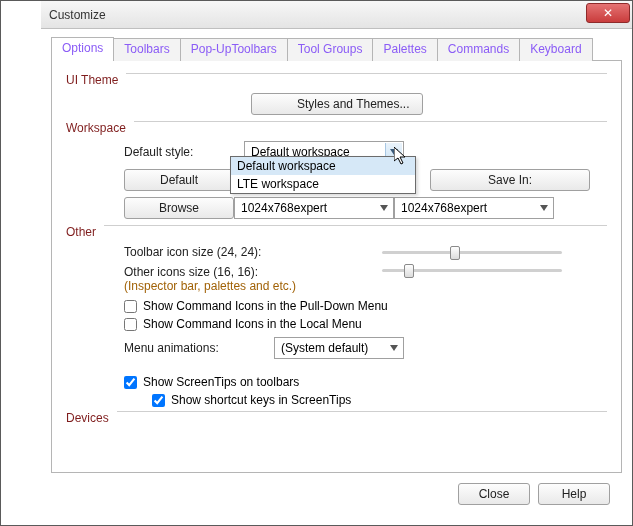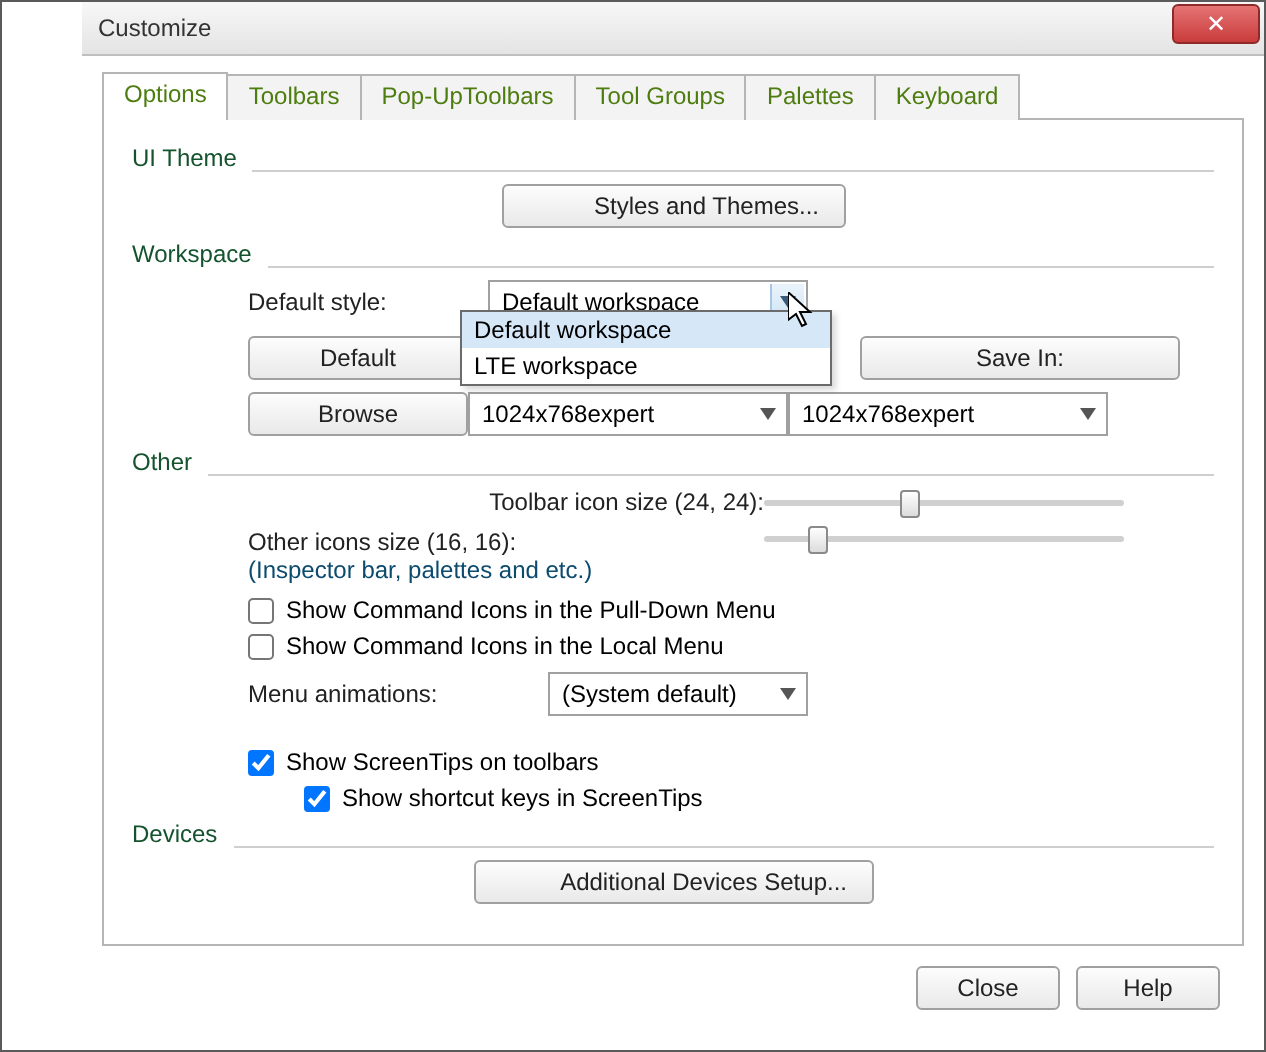--- a/index.html
+++ b/index.html
@@ -3,24 +3,24 @@
 <meta charset="utf-8">
 <style>
   * { box-sizing: border-box; font-family: "Segoe UI", Tahoma, sans-serif; font-size: 12px; }
   body { margin: 0; padding: 0; width: 633px; height: 526px; background: #fff; overflow: hidden; }
   .window { width: 633px; height: 526px; border: 1px solid #5a5a5a; background: #fff; display: flex; flex-direction: column; padding-left: 40px; }
   .titlebar { height: 28px; background: linear-gradient(#f7f7f7,#e4e4e4); border-bottom: 1px solid #bfbfbf; display: flex; align-items: center; padding: 0 2px 0 8px; }
   .titlebar .title { flex: 1; color: #333; }
   .close-btn { width: 44px; height: 20px; background: linear-gradient(#e57373,#c93c3c); border: 1px solid #8e2a2a; border-radius: 3px; display: flex; align-items: center; justify-content: center; color: #fff; font-size: 13px; line-height: 1; cursor: default; margin-top:-4px;}
   .client { flex: 1; padding: 8px 10px 10px 10px; display: flex; flex-direction: column; }
   .tabs { display: flex; border-bottom: 1px solid #b5b5b5; height: 24px; position: relative; }
-  .tab { padding: 3px 10px; border: 1px solid #b5b5b5; border-bottom: none; margin-right: -1px; background: #f3f3f3; color: #4d7c0f; position: relative; top: 1px; height: 23px; cursor: default;}
+  .tab { padding: 3px 10px; border: 1px solid #b5b5b5; border-bottom: none; margin-right: -1px; background: #f3f3f3; color: #8b5cf6; position: relative; top: 1px; height: 23px; cursor: default;}
   .tab.active { background: #fff; height: 24px; top: 0; border-top: 1px solid #b5b5b5; z-index: 2;}
   .tabpanel { border: 1px solid #b5b5b5; border-top: none; flex: 1; padding: 8px 14px 14px 14px; background: #fff; position: relative; }
-  .section-label { color: #14532d; font-size: 12px; display: flex; align-items: flex-end; margin: 4px 0 6px 0; }
+  .section-label { color: #7f1d1d; font-size: 12px; display: flex; align-items: flex-start; margin: 4px 0 6px 0; }
   .section-label .line { flex: 1; height: 1px; background: #cfcfcf; margin-left: 8px; }
   .btn { background: linear-gradient(#fdfdfd,#e9e9e9); border: 1px solid #a0a0a0; border-radius: 3px; padding: 3px 12px; min-width: 72px; text-align: center; color: #222; cursor: default; height: 22px; line-height: 14px;}
   .btn.wide { min-width: 172px; text-align: right; }
   .select { border: 1px solid #a0a0a0; background: #fff; height: 22px; display: flex; align-items: center; padding: 0 4px 0 6px; position: relative; }
   .select .arrow { width: 17px; height: 18px; background: linear-gradient(#eaf3fb,#cfe5f6); border-left: 1px solid #a8c7e3; display:flex; align-items:center; justify-content:center; position:absolute; right:1px; top:1px;}
   .select .arrow svg { width:8px; height:6px; }
   .row { display: flex; align-items: center; margin: 6px 0; }
   .label { color: #222; }
   .chk { display: flex; align-items: center; margin: 4px 0 4px 0; }
   .chk input { margin: 0 6px 0 0; width:13px; height:13px; }
@@ -45,20 +45,21 @@
   </div>
 
   <div class="client">
 
     <div class="tabs">
       <div class="tab active"><span>Options</span></div>
       <div class="tab"><span>Toolbars</span></div>
       <div class="tab"><span>Pop-UpToolbars</span></div>
       <div class="tab"><span>Tool Groups</span></div>
       <div class="tab"><span>Palettes</span></div>
+      <div class="tab"><span>Commands</span></div>
       <div class="tab"><span>Keyboard</span></div>
     </div>
 
     <div class="tabpanel">
 
       <div class="section-label">
         <span>UI Theme</span>
           <span class="line"></span>
       </div>
       <div class="row" style="justify-content:center;">
@@ -121,32 +122,32 @@
       </div>
 
       <div class="section-label">
         <span>Other</span>
           <span class="line"></span>
       </div>
 
       <div style="padding-left:58px;">
 
         <div class="row">
-          <span class="label" style="width:258px;text-align:right;">Toolbar icon size (24, 24):</span>
+          <span class="label" style="width:258px;">Toolbar icon size (24, 24):</span>
           <div style="width:180px; display:flex; align-items:center;">
             <div class="slider-track">
                 <div class="slider-thumb" style="left:38%;"></div>
               </div>
           </div>
         </div>
 
         <div class="row" style="align-items:flex-start;">
           <div style="width:258px;">
             <span class="label">Other icons size (16, 16):</span><br>
-            <span class="label" style="color:#0c4a6e;">(Inspector bar, palettes and etc.)</span>
+            <span class="label" style="color:#a16207;">(Inspector bar, palettes and etc.)</span>
           </div>
           <div style="width:180px; display:flex; align-items:center; margin-top:4px;">
             <div class="slider-track">
                 <div class="slider-thumb" style="left:12%;"></div>
               </div>
           </div>
         </div>
 
         <div class="chk">
           <input type="checkbox" style="">
@@ -178,23 +179,20 @@
         <div class="chk" style="margin-left:28px;">
           <input type="checkbox" checked="" style="">
           <span>Show shortcut keys in ScreenTips</span>
         </div>
       </div>
 
       <div class="section-label">
         <span>Devices</span>
           <span class="line"></span>
       </div>
-      <div class="row" style="justify-content:center;">
-        <button class="btn wide" style="min-width:200px;"><span>Additional Devices Setup...</span></button>
-      </div>
 
     </div>
 
     <div class="footer">
       <button class="btn"><span>Close</span></button>
       <button class="btn"><span>Help</span></button>
     </div>
 
   </div>
 </div>

